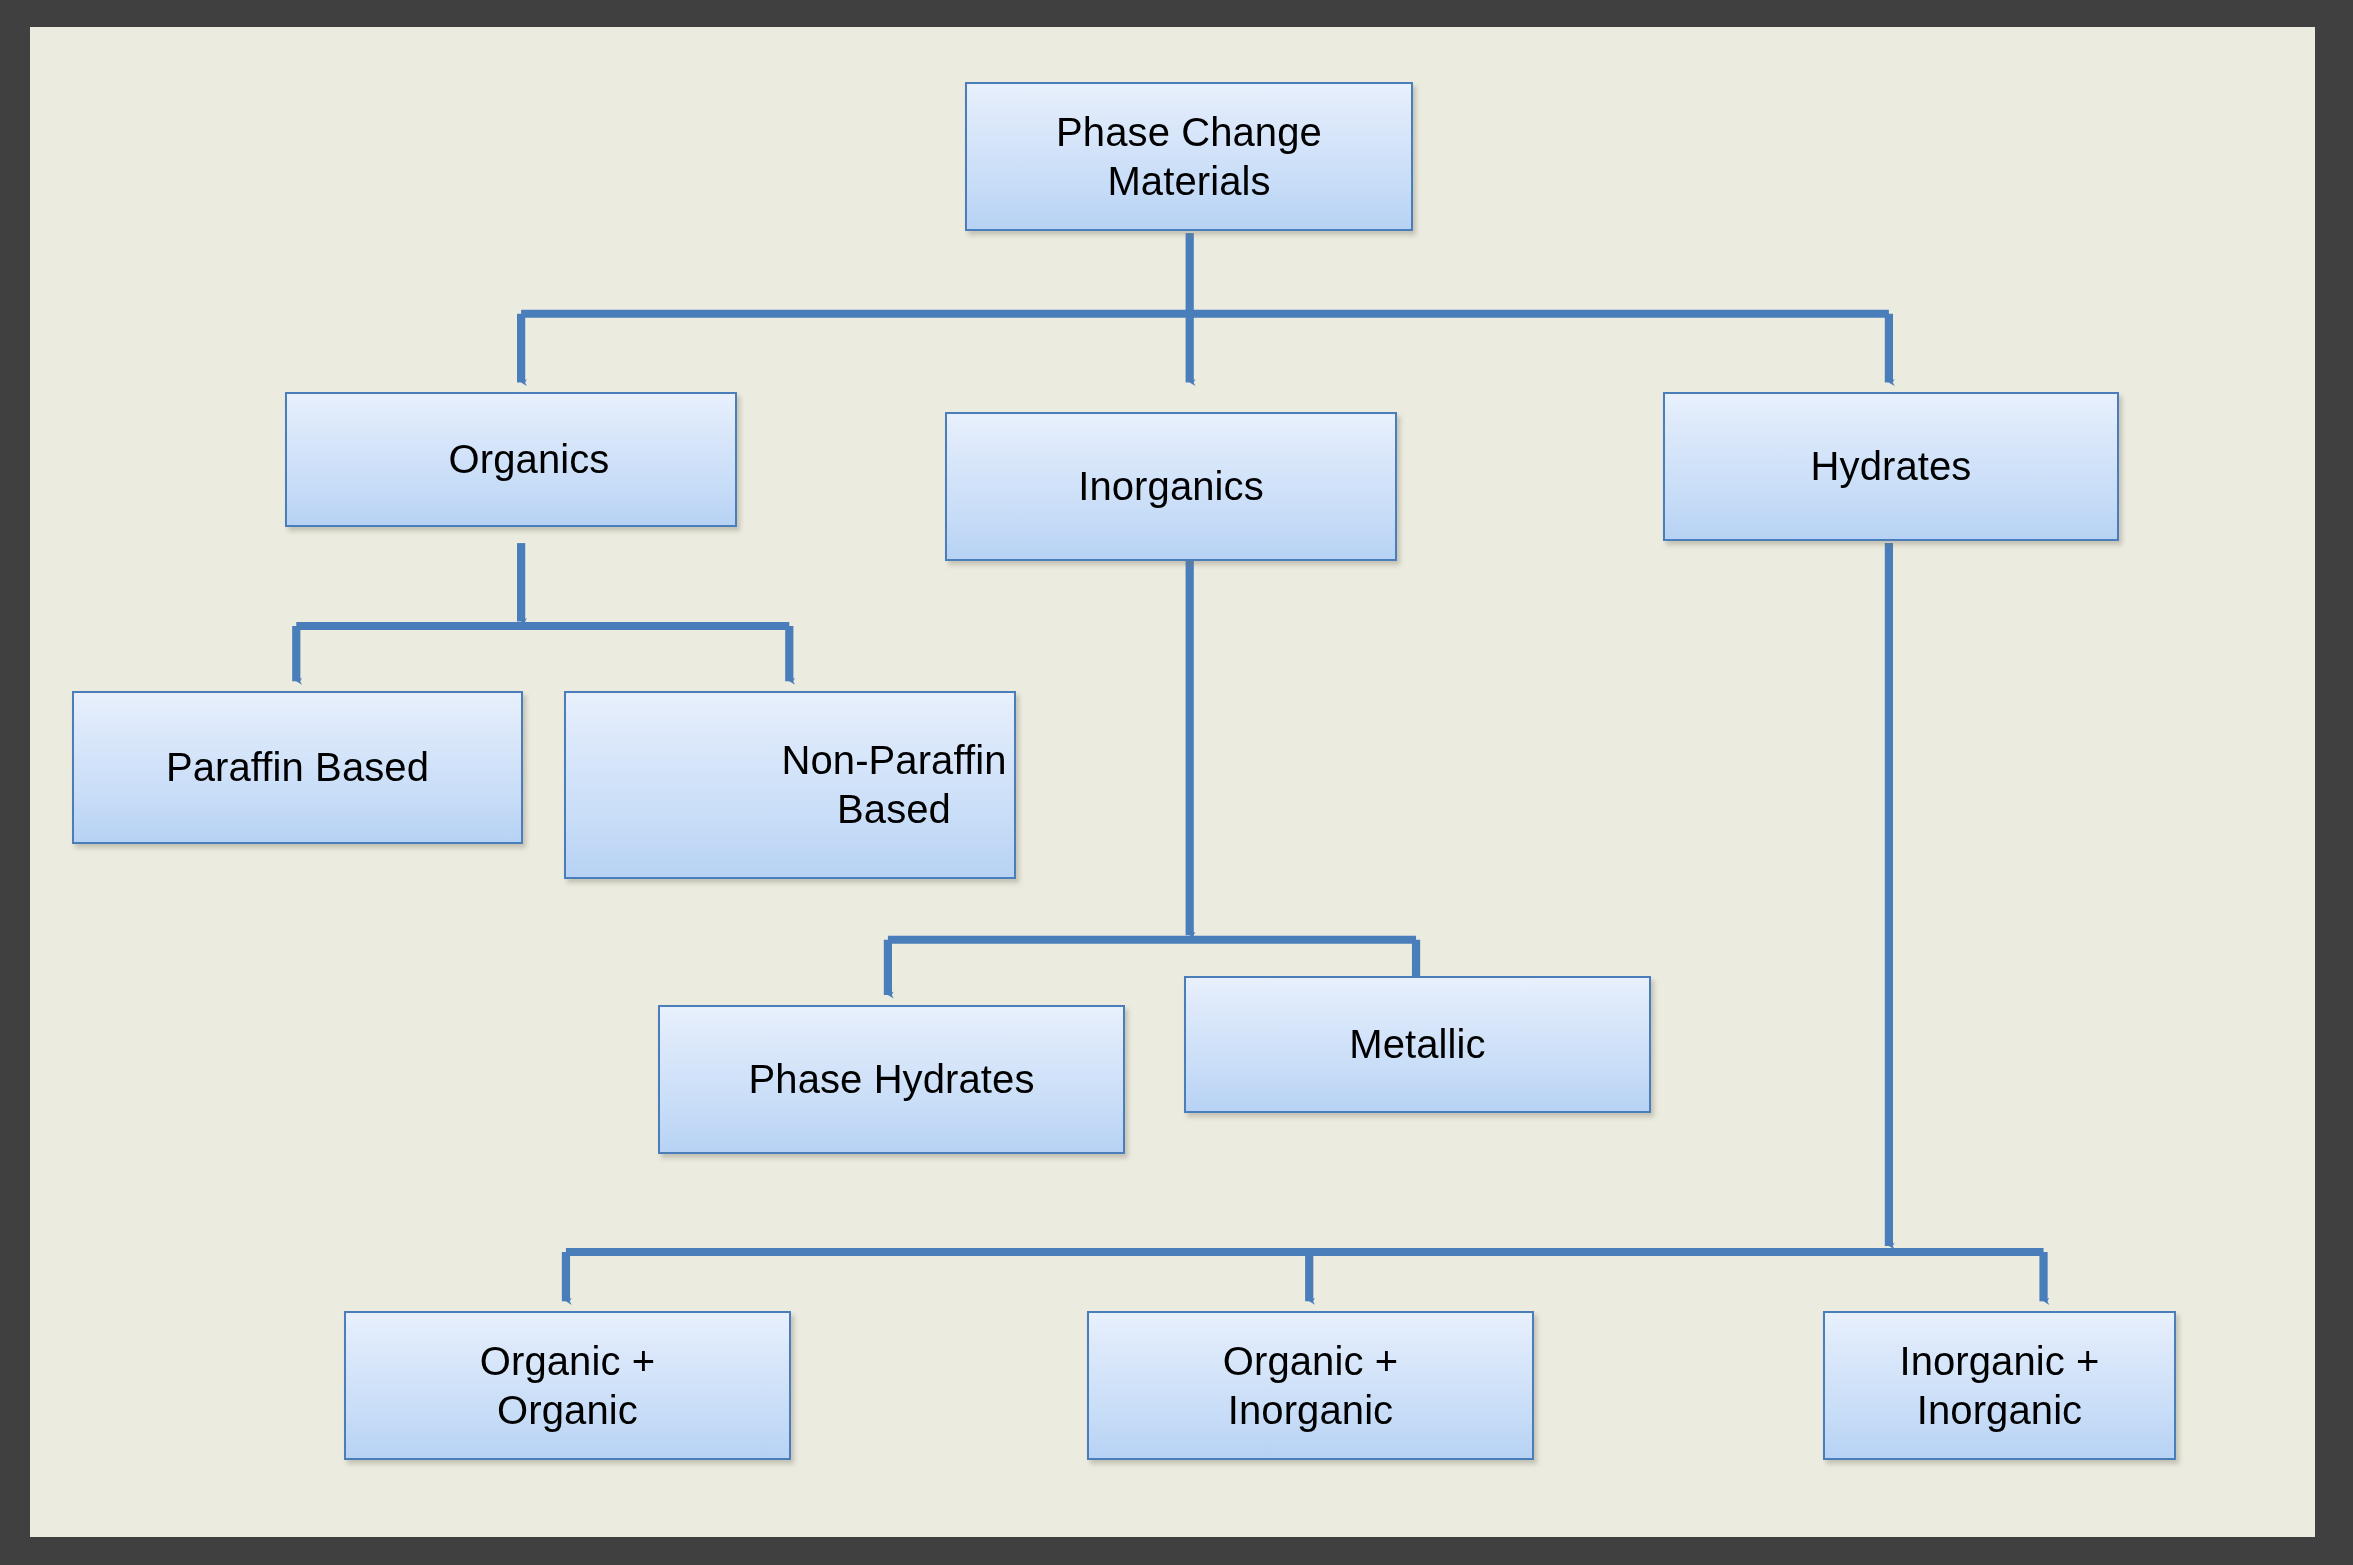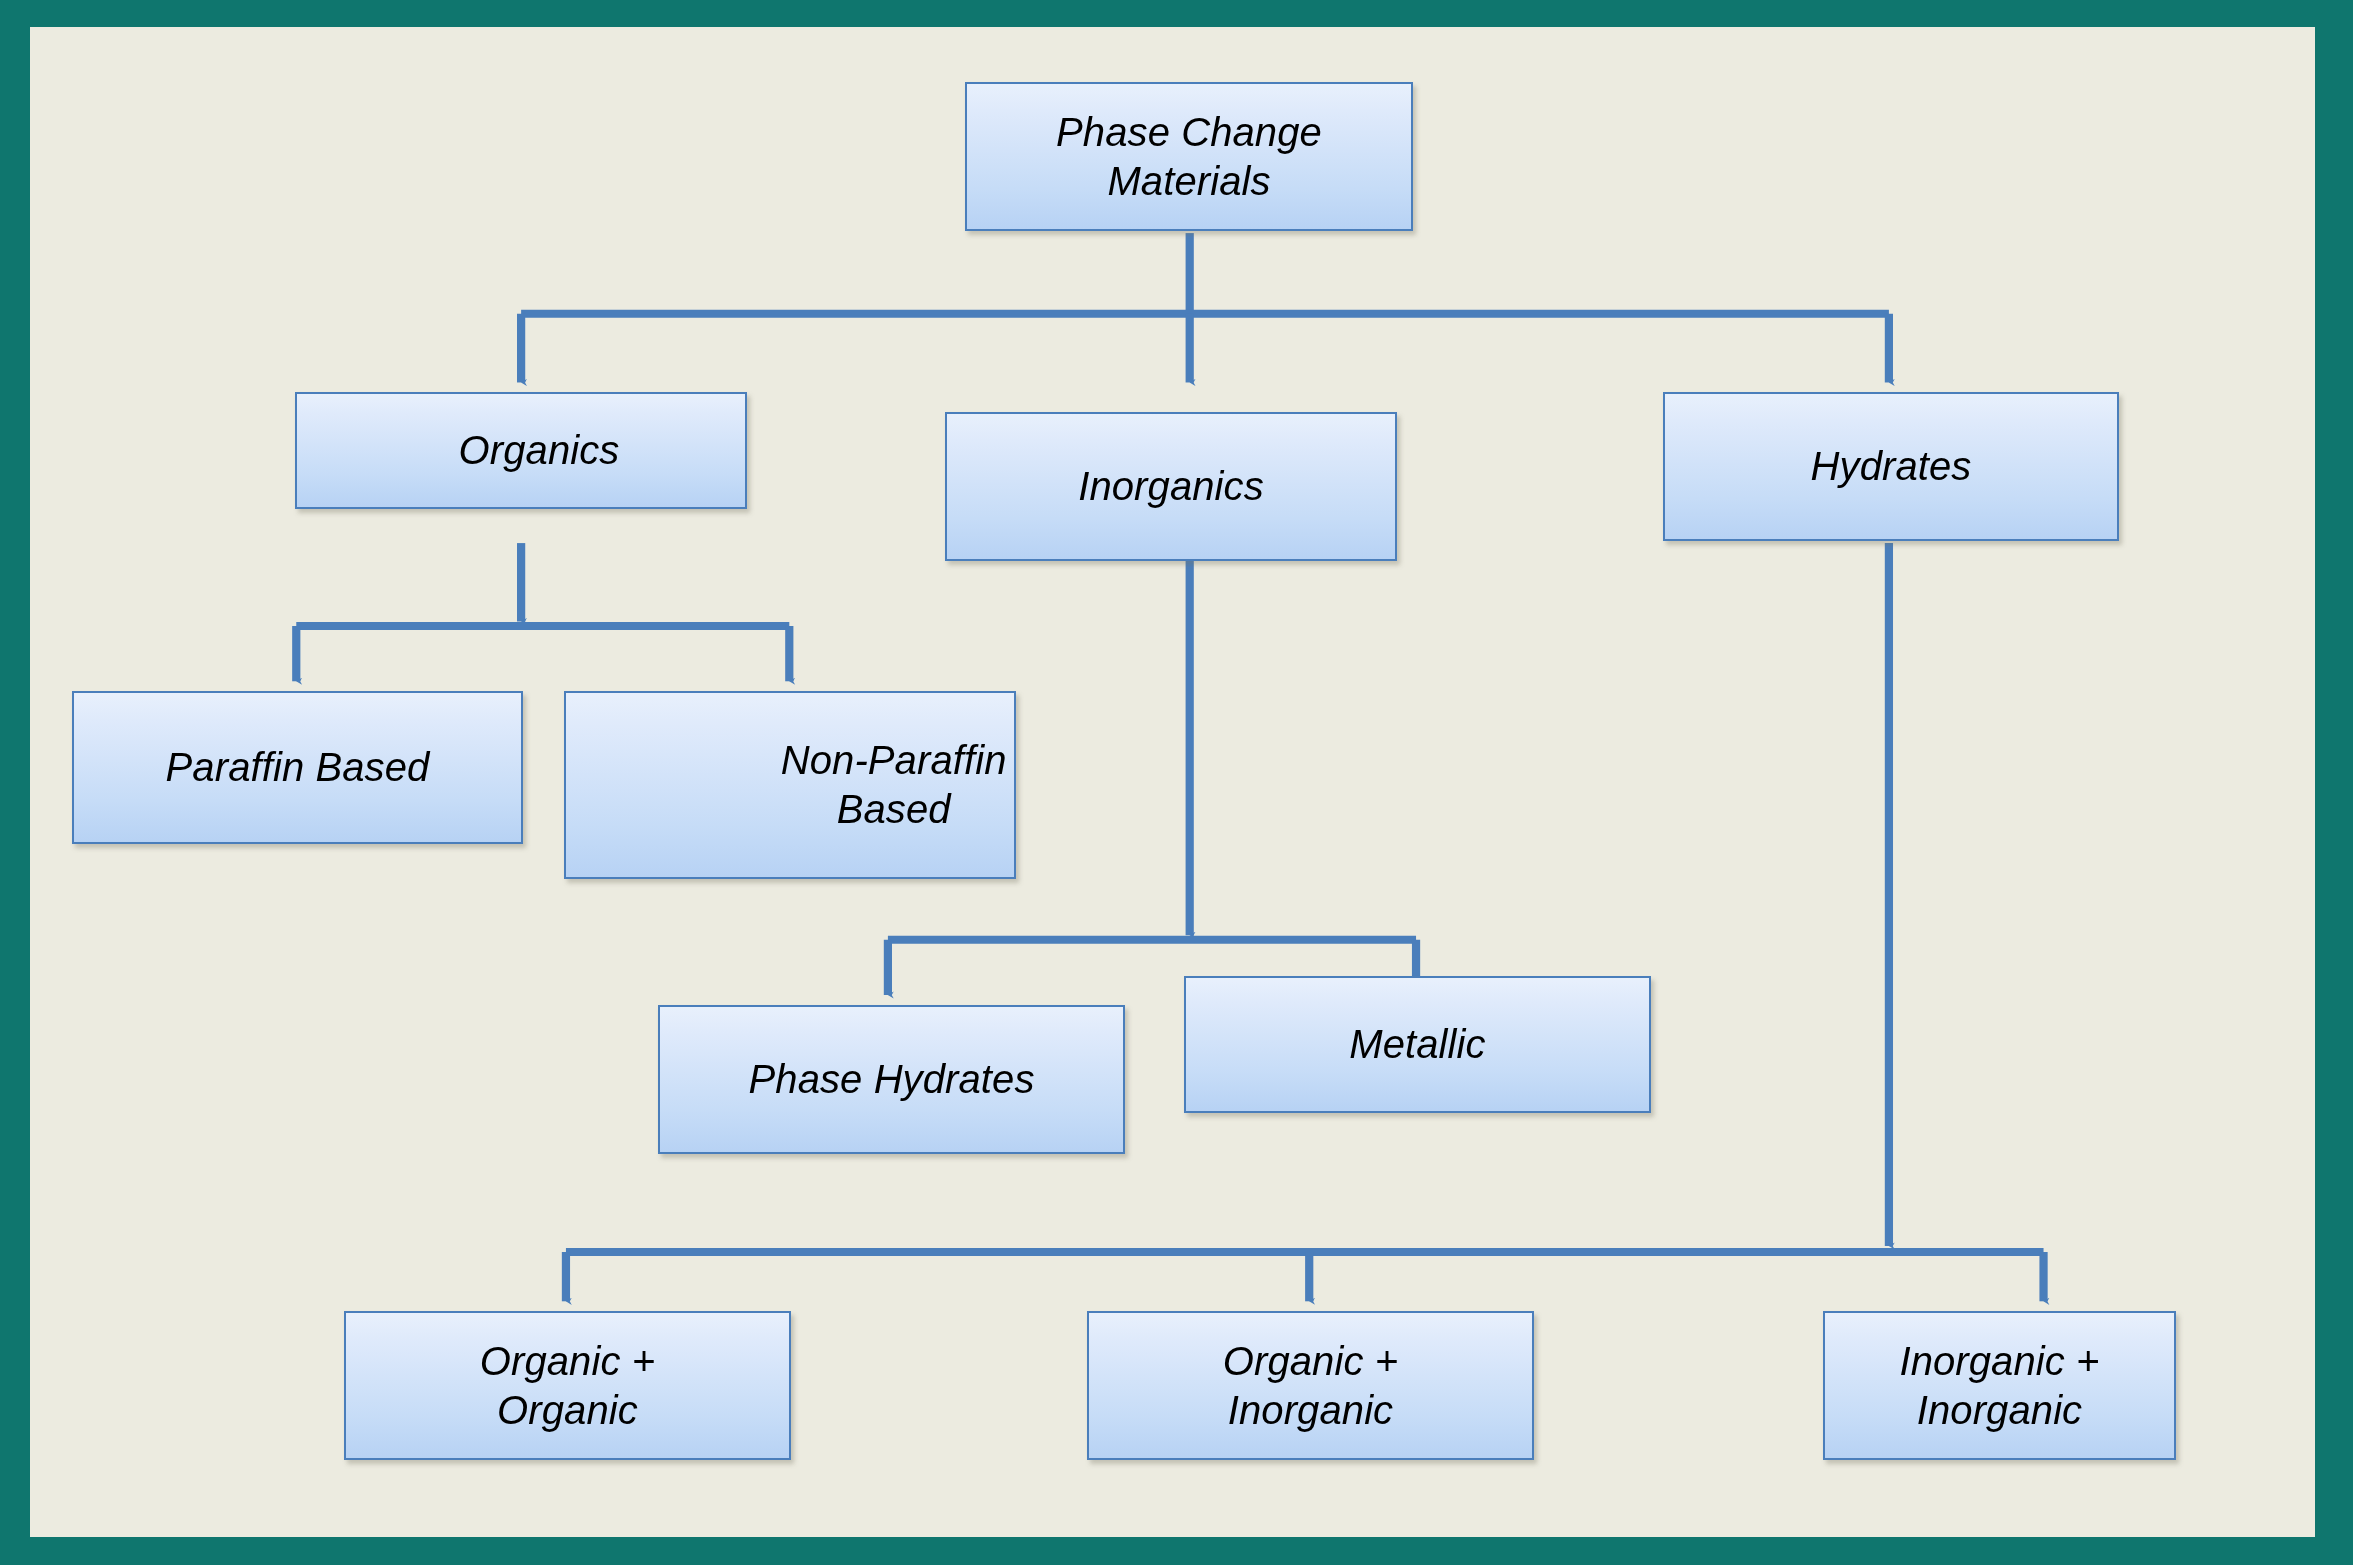--- a/index.html
+++ b/index.html
@@ -11,22 +11,21 @@
     width: 2354px;
     height: 1565px;
     font-family: "Liberation Sans", sans-serif;
     overflow: hidden;
   }
 
   #canvas {
     position: relative;
     width: 2354px;
     height: 1565px;
-    background: #0f766e;
-    font-style: italic;
+    background: #404040;
   }
 
   
   #slide {
     position: absolute;
     left: 30px;
     top: 27px;
     width: 2285px;
     height: 1510px;
     background: #ecebe0;
@@ -60,21 +59,21 @@
     font-family: "Liberation Sans", sans-serif;
   }
   .node .label {
     display: block;
     padding: 0 7.5px;
     white-space: pre-line;
   }
 
   
   #node-root        { left: 965px; top: 82px;  width: 448px; height: 149px; }
-  #node-organics    { left: 295px;  top: 392px;  width: 452px; height: 117px; padding-left: 36px; }
+  #node-organics    { left: 285px;  top: 392px;  width: 452px; height: 135px; padding-left: 36px; }
   #node-inorganics  { left: 945px; top: 392px;  width: 452px; height: 149px; margin-top: 20px; }
   #node-eutectics   { left: 1663px; top: 392px;  width: 456px; height: 149px; }
   #node-paraffin    { left: 72px;   top: 691px;  width: 451px; height: 153px; }
   #node-nonparaffin { left: 564px;  top: 691px;  width: 452px; height: 188px; justify-content: flex-end; }
   #node-salthyd     { left: 658px;  top: 1005px; width: 467px; height: 149px; }
   #node-metallic    { left: 1184px; top: 976px; width: 467px; height: 137px; }
   #node-orgorg      { left: 344px;  top: 1311px; width: 447px; height: 149px; }
   #node-orginorg    { left: 1087px; top: 1311px; width: 447px; height: 149px; }
   #node-inorginorg  { left: 1823px; top: 1311px; width: 353px; height: 149px; }
 </style>

